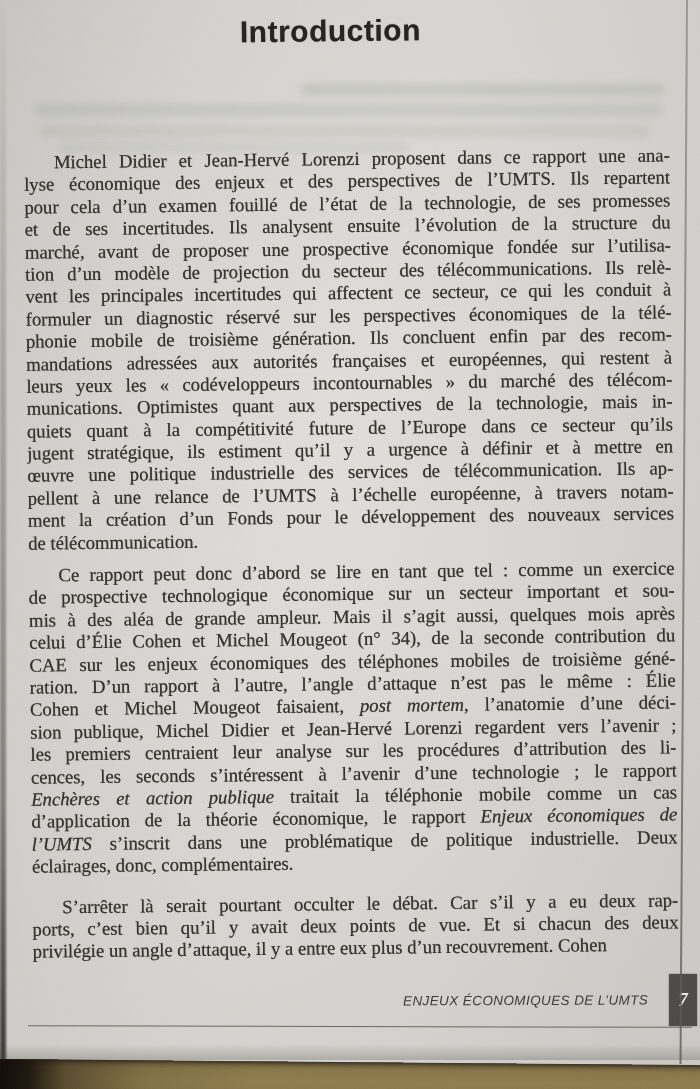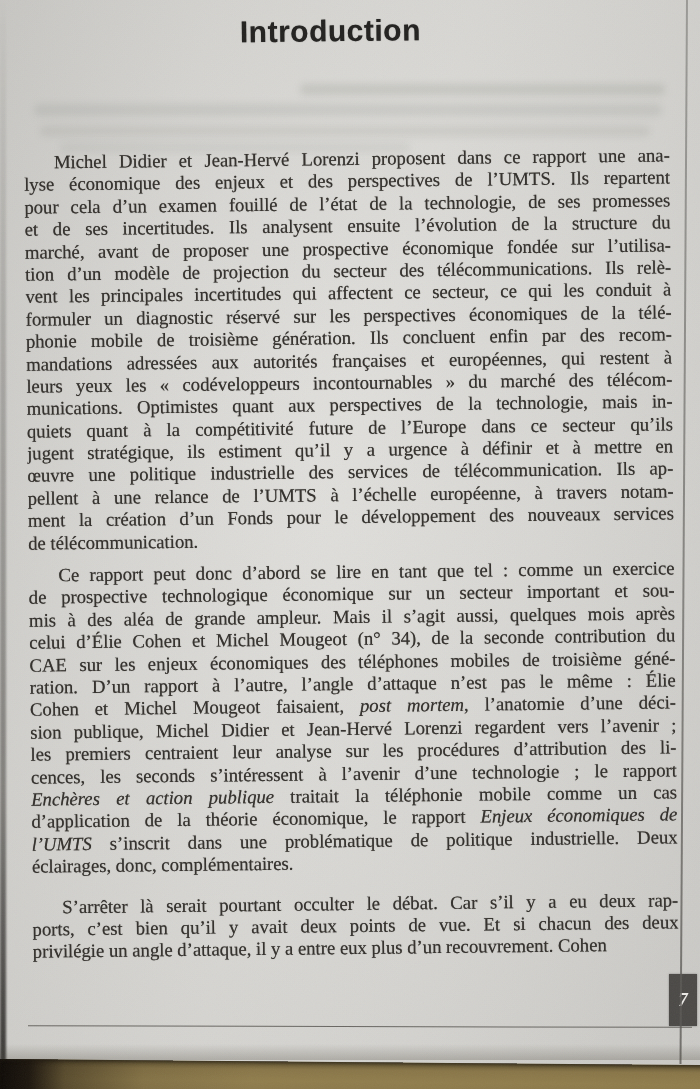--- a/index.html
+++ b/index.html
@@ -134,20 +134,21 @@
           <div class="line last"><span>éclairages, donc, complémentaires.</span></div>
         </div>
         <div class="paragraph">
           <div class="line first"><span>S’arrêter là serait pourtant occulter le débat. Car s’il y a eu deux rap-</span></div>
           <div class="line"><span>ports, c’est bien qu’il y avait deux points de vue. Et si chacun des deux</span></div>
           <div class="line last"><span>privilégie un angle d’attaque, il y a entre eux plus d’un recouvrement. Cohen</span></div>
         </div>
       </div>
   </div>
 
+  <div class="footer-title">ENJEUX ÉCONOMIQUES DE L’UMTS</div>
   <div class="page-num-box">
     <span>7</span>
   </div>
   <div class="footer-rule"></div>
 
   <div class="right-edge-line"></div>
   <div class="left-edge-shadow"></div>
   <div class="paper-bottom-shade"></div>
   <div class="wood"></div>
 

